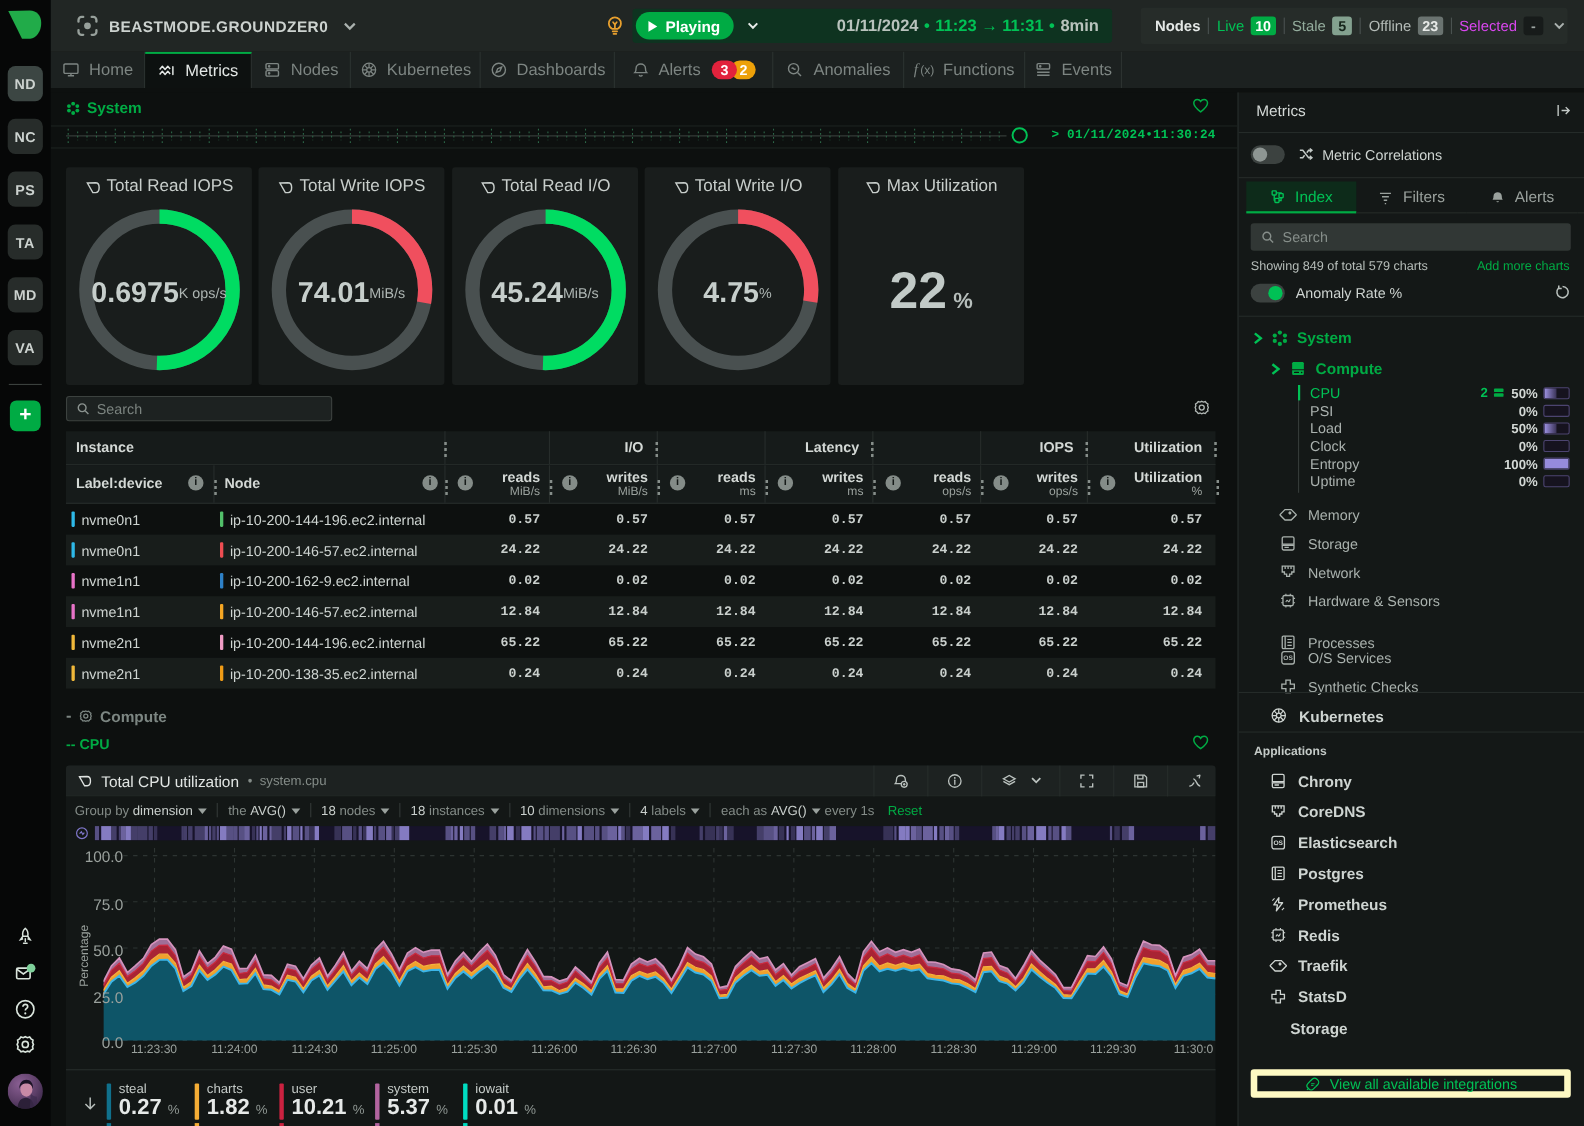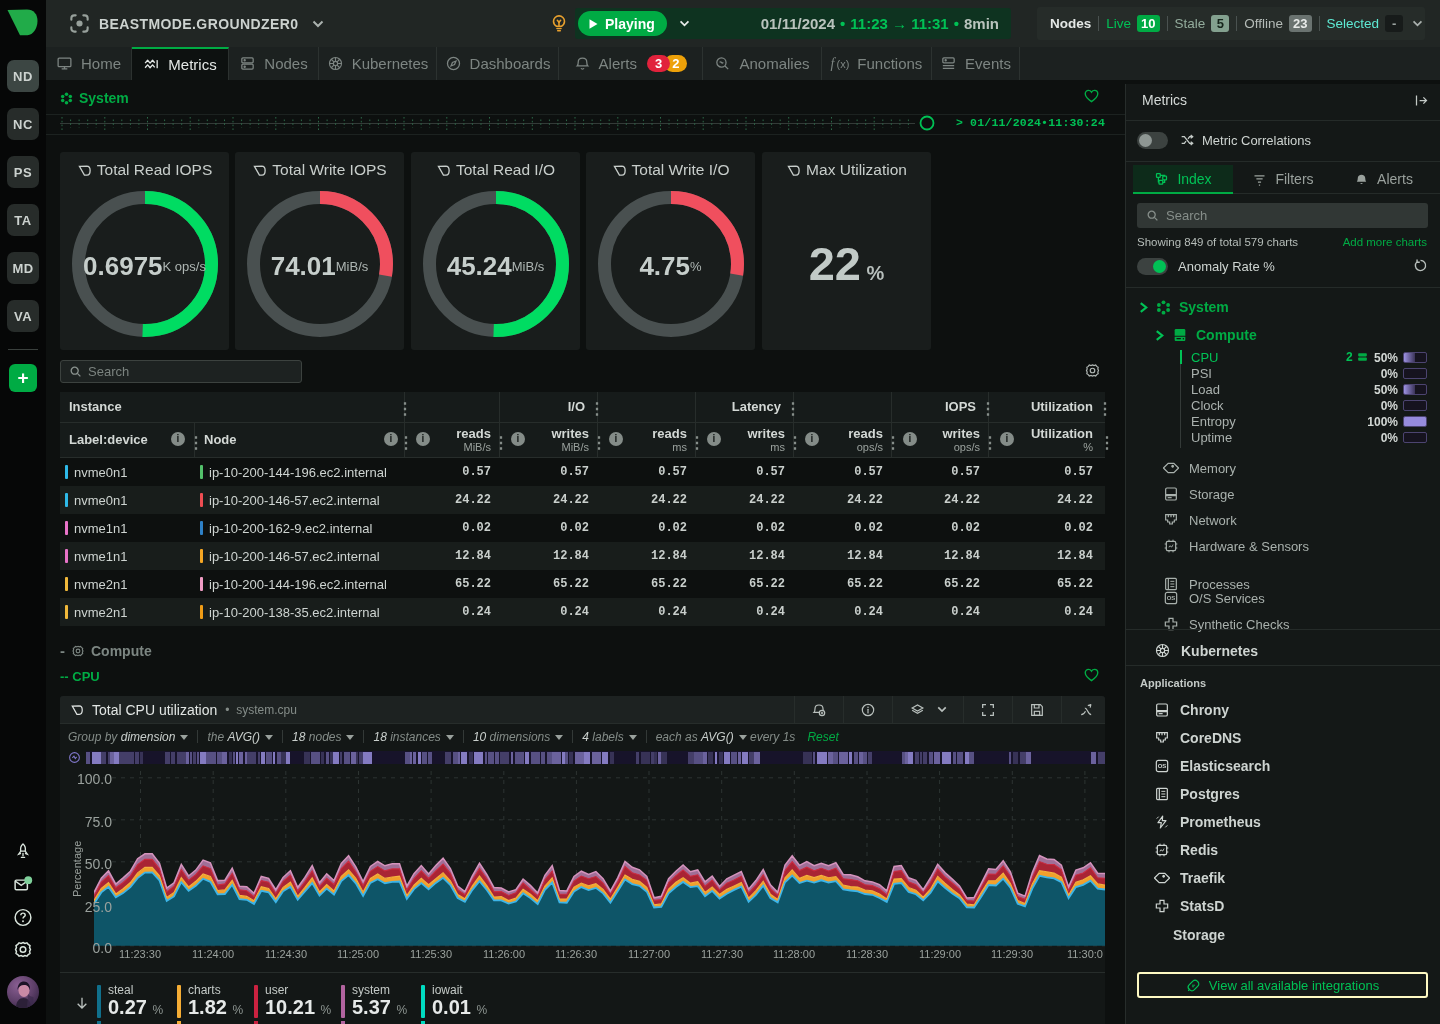--- a/index.html
+++ b/index.html
@@ -64,40 +64,40 @@
 .ithree { color:#868e8a; font-weight:bold; }
 .infoc { display:inline-block; width:14px; height:14px; border-radius:50%; background:#848c88; color:#14191733; color:#161b19; font-size:10px; font-weight:bold; text-align:center; line-height:14px; vertical-align:-2px; }
 
 
 #computehead { position:absolute; left:14px; top:558px; color:#7c8682; font-weight:bold; font-size:14px; display:flex; align-items:center; gap:6px; }
 #cpuhead { position:absolute; left:14px; top:585px; color:#00ab44; font-weight:bold; font-size:13px; }
 
 
 #chartpanel { position:absolute; left:14px; top:612px; width:1045px; height:328px; background:#131716; border-radius:3px 3px 0 0; }
 #chp-head { position:absolute; left:0; top:0; width:100%; height:28px; background:#1d2221; border-bottom:1px solid #272d2b; border-radius:3px 3px 0 0; display:flex; align-items:center; padding:0 10px; gap:8px; }
-#chp-tools { position:absolute; left:0; top:29px; width:100%; height:23px; display:flex; align-items:center; font-size:12px; color:#848c88; padding:0 8px;font-style:italic; }
+#chp-tools { position:absolute; left:0; top:29px; width:100%; height:23px; display:flex; align-items:center; font-size:12px; color:#848c88; padding:0 8px; }
 #chp-ribbon { position:absolute; left:26px; top:55px; width:1019px; height:13px; background:#17132a; }
 #chp-plot { position:absolute; left:34px; top:65px; width:1011px; height:190px; }
 .xlab { position:absolute; top:252px; font-size:11px; color:#9aa19d; transform:translateX(-50%); }
 .ylab { position:absolute; right:993px; font-size:14px; color:#9aa19d; text-align:right; width:36px; }
 #legend { position:absolute; left:0; top:276px; width:100%; height:60px; border-top:1px solid #272d2b; background:#131716; }
 .leg-item { position:absolute; top:10px; display:flex; gap:7px; }
 .leg-bar { width:4px; height:33px; border-radius:1px; margin-top:2px; }
 .leg-name { font-size:12px; color:#c4cac7; }
 .leg-val { font-size:20px; font-weight:bold; color:#e6e9e8; line-height:20px; }
 .leg-pct { font-size:12px; color:#8d9591; font-weight:normal; }
 
 
 #rightbar { position:absolute; left:1125px; top:84px; width:315px; height:940px; background:#141817; border-left:1px solid #272d2b; z-index:10; }
 .rb-item { display:flex; align-items:center; gap:10px; color:#a9b1ad; font-size:13px; }
 .rb-app { display:flex; align-items:center; gap:10px; color:#ced4d1; font-size:14px; font-weight:bold; }
 .tree-green { color:#00ab44; font-weight:bold; font-size:13px; display:flex; align-items:center; gap:8px; }
 .pbar { position:absolute; width:24px; height:11px; border-radius:2px; background:#16131f; border:1px solid #4c4470; overflow:hidden; }
 .pfill { height:100%; background:linear-gradient(90deg,#9d92e2,#3a3357); }
-.ubtn { position:absolute; left:11px; right:12px; bottom:26px; height:26px; border:2px solid #fef9c3; border-radius:3px; color:#00c155; font-size:13px; display:flex; align-items:center; justify-content:center; gap:8px; }
+.ubtn { position:absolute; left:11px; right:12px; bottom:26px; height:26px; border:6px solid #fef9c3; border-radius:3px; color:#00c155; font-size:13px; display:flex; align-items:center; justify-content:center; gap:8px; }
 .tsep { width:1px; height:13px; background:#333937; margin:0 9px; }
 .tchev { width:0; height:0; border-left:4px solid transparent; border-right:4px solid transparent; border-top:5px solid #9aa19d; margin-left:5px; margin-top:2px; }
 .rb-label { font-size:11px; font-weight:bold; color:#c4cac7; }
 .toggle { width:31px; height:17px; border-radius:9px; background:#3c4240; position:relative; }
 .toggle .knob { position:absolute; top:2px; width:13px; height:13px; border-radius:50%; background:#8e9693; left:2px; }
 .toggle.on .knob { left:auto; right:2px; background:#00c155; }
 </style>
 </head>
 <body>
 <div id="app">
@@ -144,21 +144,21 @@
       <span class="nb-div"></span>
       <span style="color:#00c155">Live</span>
         <span class="nb-badge" style="background:#00ab44;color:#fff">10</span>
       <span class="nb-div"></span>
       <span style="color:#93ac9c">Stale</span>
         <span class="nb-badge" style="background:#83a18f;color:#15251b">5</span>
       <span class="nb-div"></span>
       <span style="color:#b4bbb7">Offline</span>
         <span class="nb-badge" style="background:#6a7370;color:#e8ebe9">23</span>
       <span class="nb-div"></span>
-      <span style="color:#5eead4">Selected</span>
+      <span style="color:#d946ef">Selected</span>
         <span class="nb-badge" style="background:#171b1a;color:#9ba3a0">-</span>
       <svg width="11" height="7" viewBox="0 0 12 8" fill="none" stroke="#aab1ae" stroke-width="2" style="margin-left:9px;flex-shrink:0">
           <path d="M1.5 1.5 L6 6 L10.5 1.5"></path>
         </svg>
     </div>
   </div>
   <div id="tabsrow">
     <div class="tab" style="left:0px;width:86px">
       <svg width="17" height="17" viewBox="0 0 24 24" fill="none" stroke="#7d8582" stroke-width="1.8">
           <rect x="3" y="4.5" width="18" height="12" rx="1.5"></rect>

